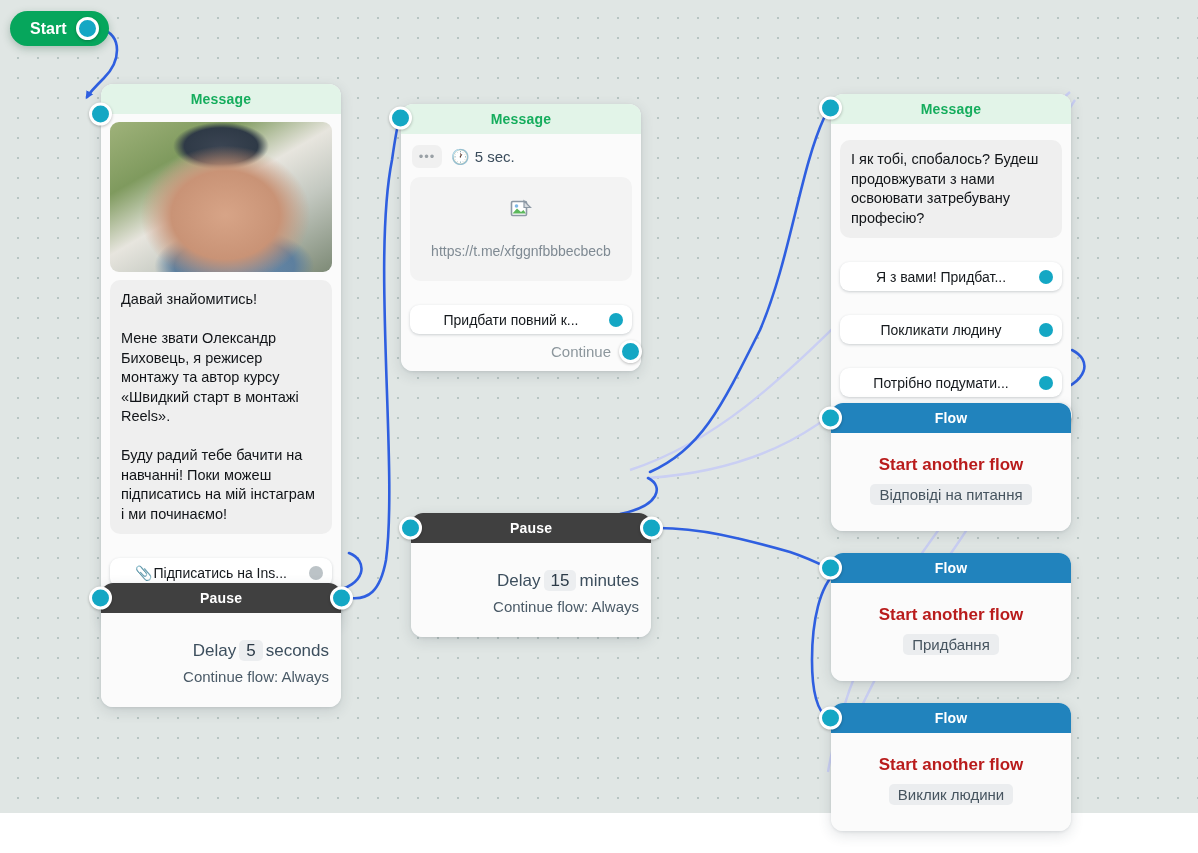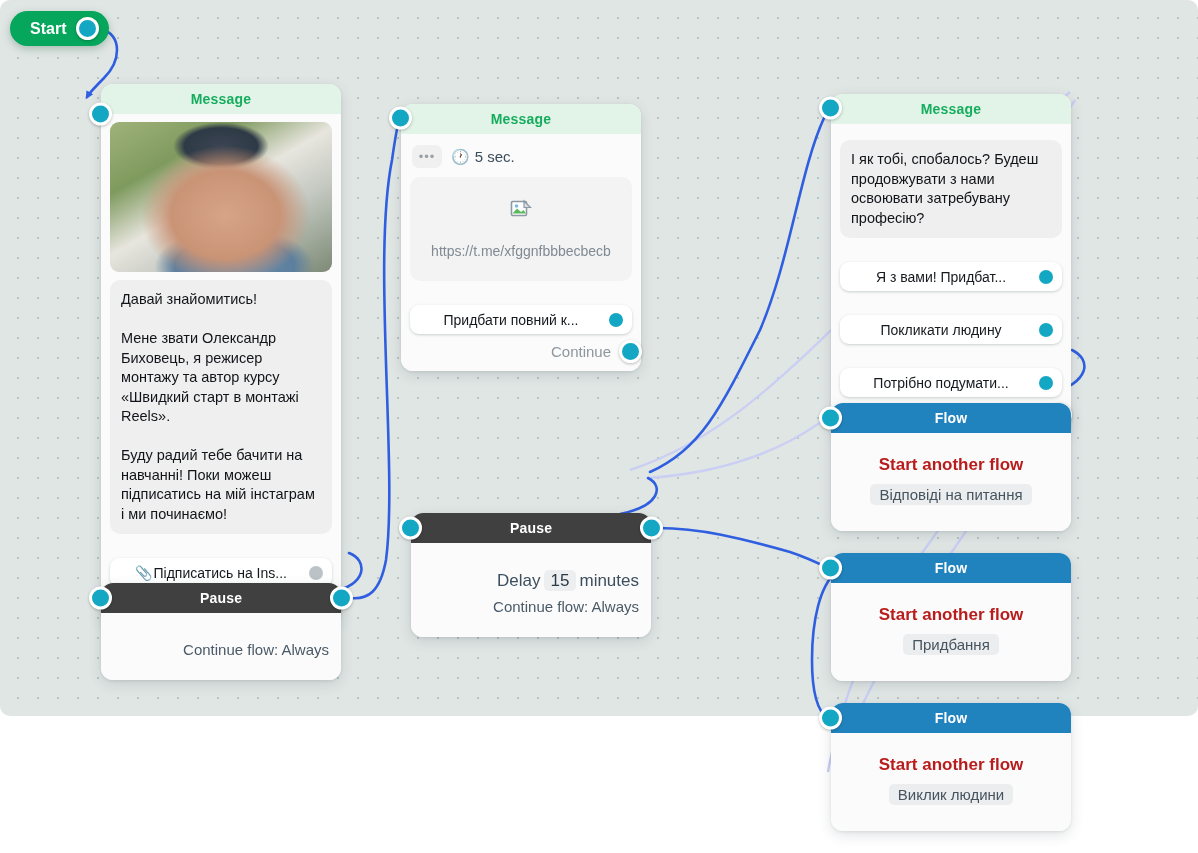--- a/index.html
+++ b/index.html
@@ -3,26 +3,25 @@
 <meta charset="utf-8">
 <style>
   html, body {
     margin: 0; padding: 0;
     width: 1198px; height: 853px;
     overflow: hidden;
     font-family: "Liberation Sans", sans-serif;
   }
   #canvas {
     position: relative;
-    width: 1198px; height: 716px;
+    width: 1198px; height: 813px;
     background-color: #e0e6e4;
     background-image: radial-gradient(#b7c4c2 1.1px, transparent 1.2px);
     background-size: 20px 20px;
     background-position: 8px 8px;
-    border-radius: 10px;
   }
   #edges { position: absolute; inset: 0; width: 1198px; height: 853px; pointer-events: none; }
 
   
   .node {
     position: absolute;
     width: 240px;
     border-radius: 12px;
     background: #fbfbfb;
     box-shadow: 0 4px 14px rgba(40,60,70,.14), 0 1px 3px rgba(40,60,70,.10);
@@ -286,20 +285,23 @@
         <span class="port"></span>
       </div>
     </div>
   </div>
 
   <div class="node pause" style="left:101px; top:583px;">
     <div class="node-head">Pause</div>
     <span class="port left" style="top:15px;"></span>
     <span class="port" style="right:-12px;left:auto;top:15px;transform:translateY(-50%);"></span>
     <div class="node-body">
+      <div class="delay-line">
+        <span>Delay</span><span class="num">5</span><span>seconds</span>
+      </div>
       <div class="cont-always">Continue flow: Always</div>
     </div>
   </div>
 
   <div class="node pause" style="left:411px; top:513px;">
     <div class="node-head">Pause</div>
     <span class="port left" style="top:15px;"></span>
     <span class="port" style="right:-12px;left:auto;top:15px;transform:translateY(-50%);"></span>
     <div class="node-body">
       <div class="delay-line">

